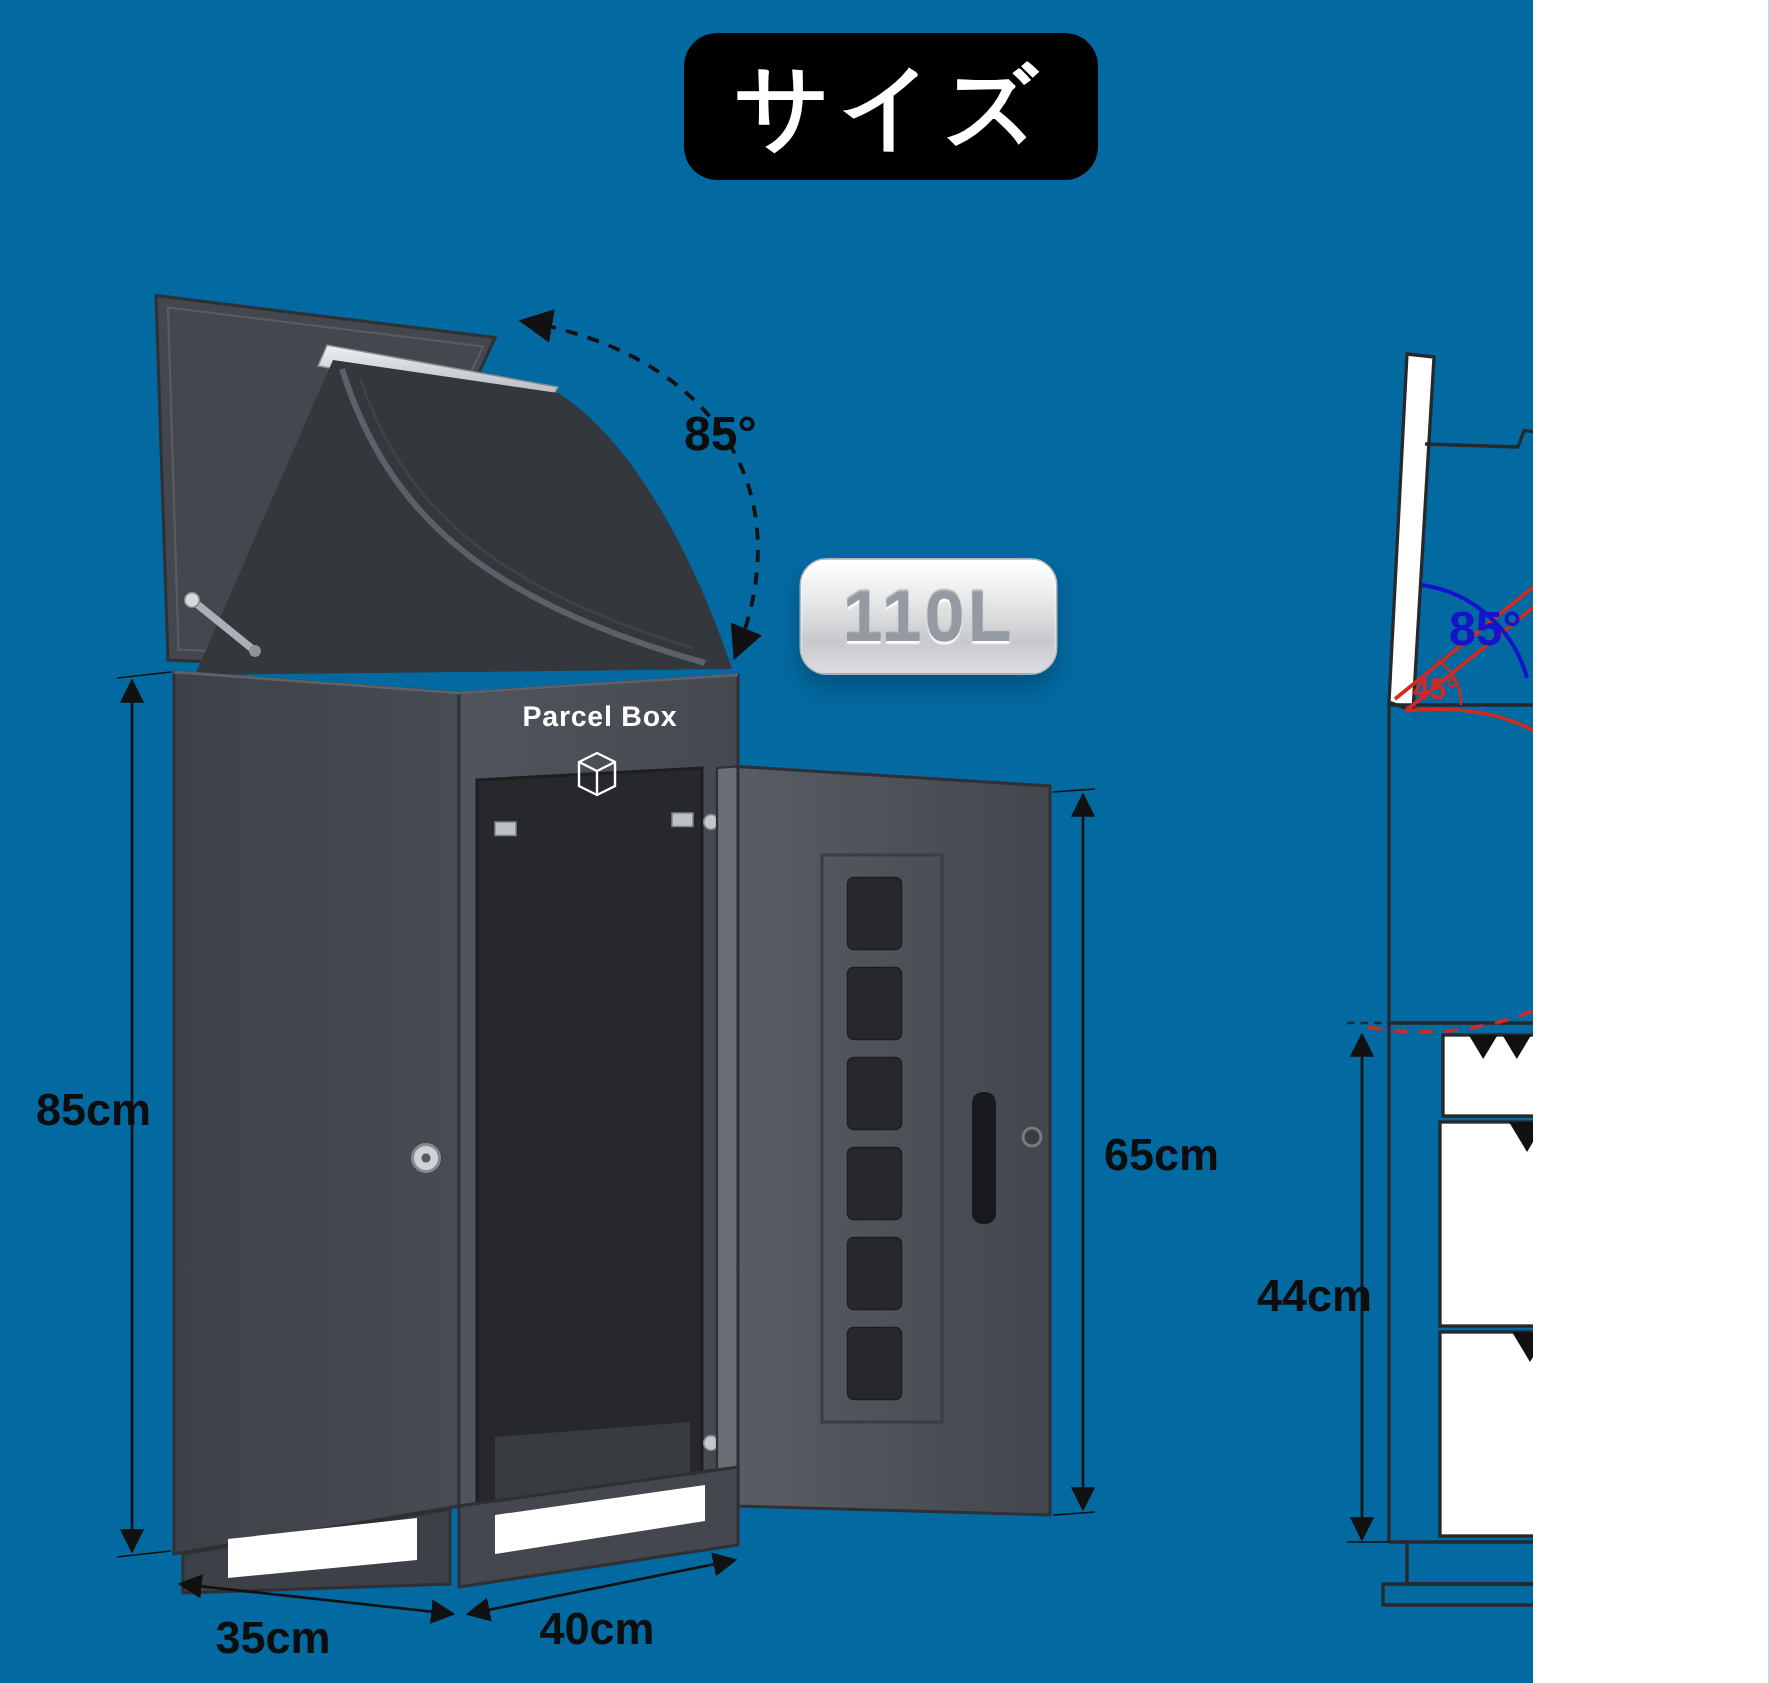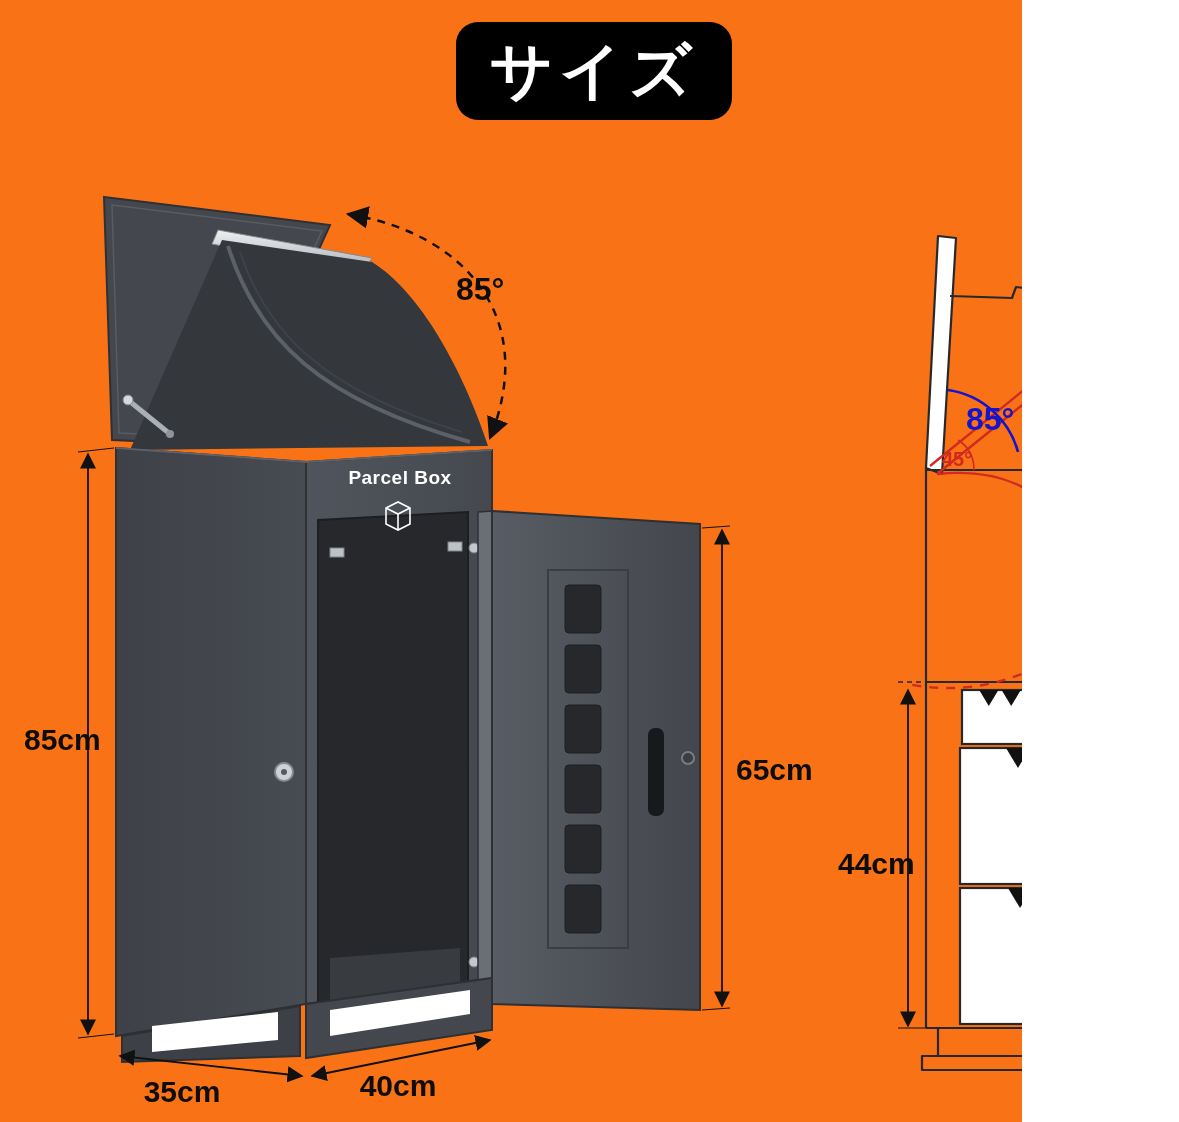--- a/index.html
+++ b/index.html
@@ -1,17 +1,17 @@
 <!DOCTYPE html>
 <html><head>
 <meta charset="utf-8">
 <style>
   html,body{margin:0;padding:0;background:#fff;}
   .canvas{
-    position:relative;width:1022px;height:1122px;background:#f97316;overflow:hidden;
+    position:relative;width:1022px;height:1122px;background:#0369a1;overflow:hidden;
     font-family:"Liberation Sans","DejaVu Sans",sans-serif;
   }
   .title-badge{
     position:absolute;left:456px;top:22px;width:276px;height:98px;
     background:#000;border-radius:22px;display:flex;align-items:center;justify-content:center;
     color:#fff;font-size:62px;font-weight:bold;letter-spacing:6px;
   }
   .cap-badge{
     position:absolute;left:533px;top:372px;width:170px;height:76px;border-radius:18px;
     background:linear-gradient(180deg,#ffffff 0%,#eceded 30%,#c7c9cc 72%,#dcdde0 100%);
@@ -28,20 +28,23 @@
 </style>
 </head>
 <body>
 
 <div class="canvas">
 
   <div class="title-badge">
     <span>サイズ</span>
   </div>
 
+  <div class="cap-badge">
+    <span>110L</span>
+  </div>
 
   <svg width="1179" height="1122" viewBox="0 0 1179 1122">
     <defs>
       <linearGradient id="gLeft" x1="0" y1="0" x2="1" y2="0">
         <stop offset="0" stop-color="#3e4147"></stop>
           <stop offset="1" stop-color="#474b52"></stop>
       </linearGradient>
       <linearGradient id="gFront" x1="0" y1="0" x2="1" y2="0">
         <stop offset="0" stop-color="#50545c"></stop>
           <stop offset="1" stop-color="#45494f"></stop>

